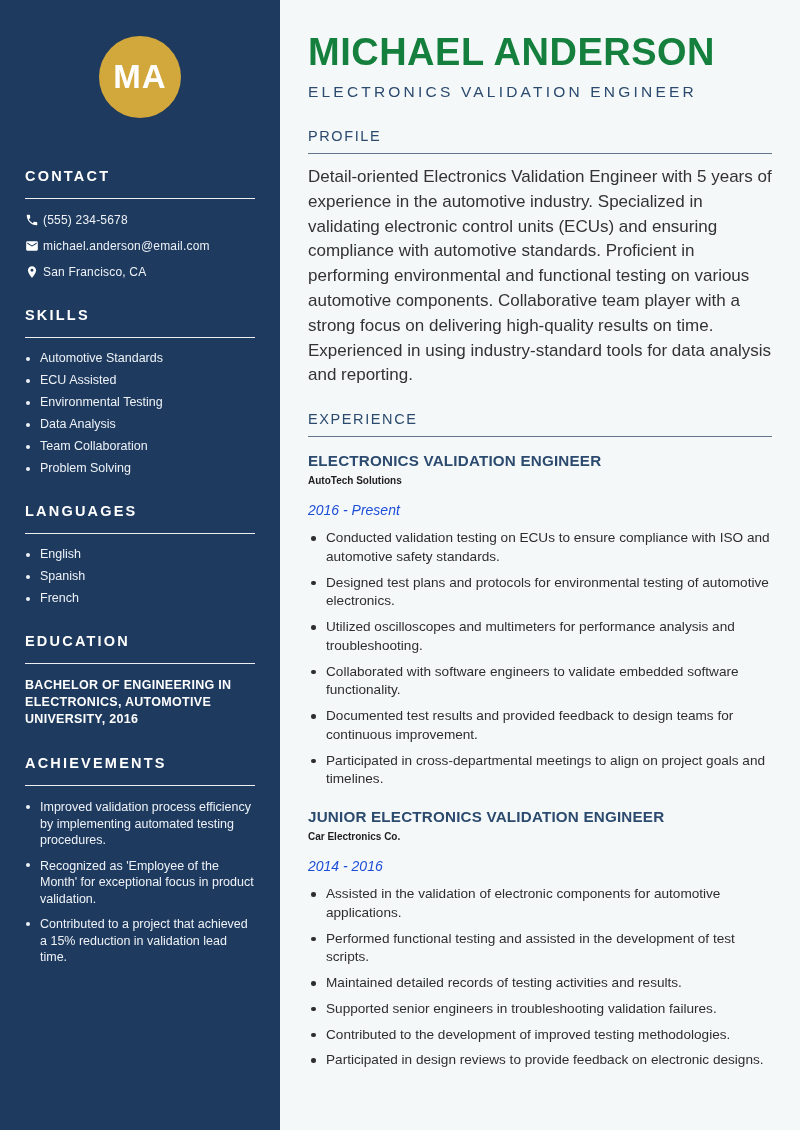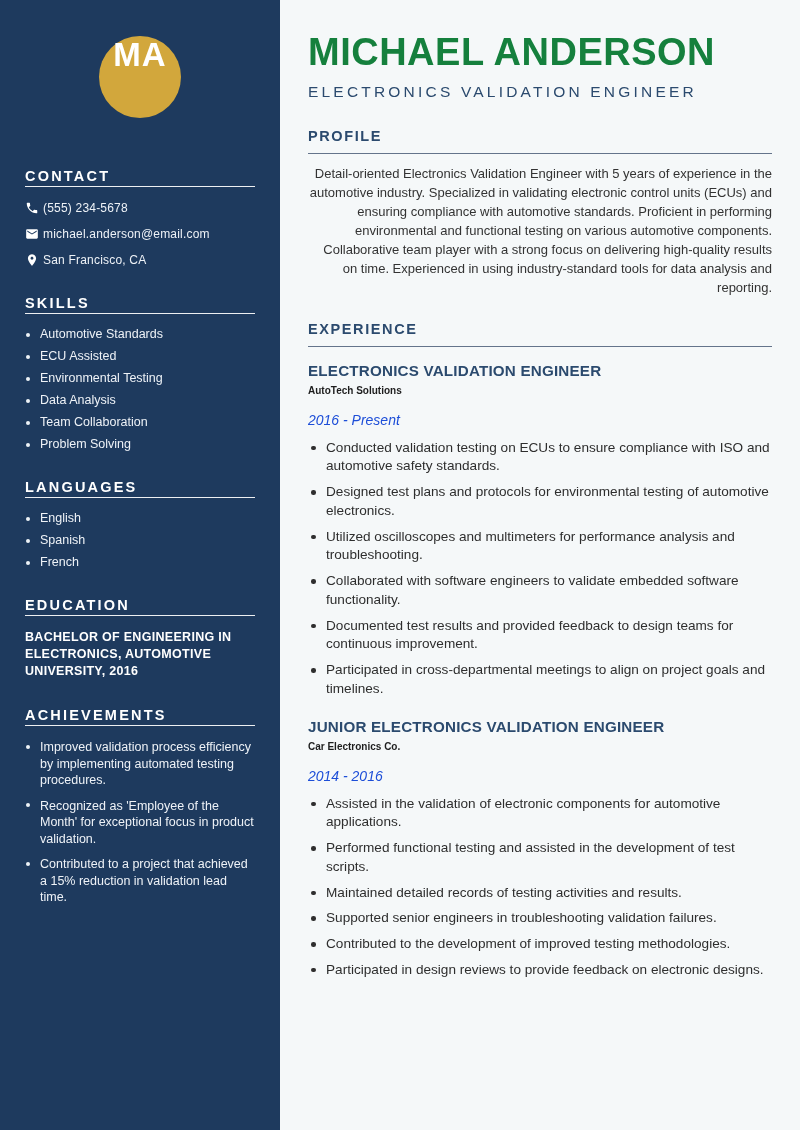--- a/index.html
+++ b/index.html
@@ -21,34 +21,34 @@
     flex: 0 0 280px;
     background: #1e3a5e;
     color: #ffffff;
     padding: 36px 25px 30px 25px;
   }
   .avatar {
     width: 82px; height: 82px;
     border-radius: 50%;
     background: #d2a73c;
     margin: 0 auto;
-    display: flex; justify-content: center;
+    display: flex; align-items: center; justify-content: center;
   }
   .avatar span {
     font-size: 33px;
     font-weight: bold;
     color: #ffffff;
     letter-spacing: 1px;
   }
   .sb-heading {
     font-size: 14.5px;
     font-weight: bold;
     letter-spacing: 2.2px;
     color: #ffffff;
-    padding-bottom: 2px;
+    padding-bottom: 14px;
     border-bottom: 1px solid rgba(255,255,255,0.92);
   }
   .sb-section-contact { margin-top: 50px; }
   .sb-section { margin-top: 27px; }
   .contact-list { margin-top: 13px; }
   .contact-item {
     display: flex;
     align-items: center;
     gap: 4px;
     margin-bottom: 10px;
@@ -103,34 +103,33 @@
   }
   .headline {
     margin-top: 10px;
     font-size: 15.5px;
     color: #2b4a6e;
     letter-spacing: 3.2px;
     font-weight: normal;
   }
   .m-heading {
     font-size: 14.5px;
-    font-weight: bold;
+    font-weight: normal;
     color: #2b4a6e;
     letter-spacing: 1.6px;
     padding-bottom: 9px;
     border-bottom: 1.5px solid #64748b;
   }
   .m-section-profile { margin-top: 27px; }
   .m-section-experience { margin-top: 23px; }
   .profile-text {
     margin-top: 11px;
-    font-size: 13px;
+    font-size: 17px;
     color: #333333;
     line-height: 1.46;
-    text-align: right;
   }
   .job { margin-top: 15px; }
   .job + .job { margin-top: 19px; }
   .job-title {
     font-size: 15.2px;
     font-weight: bold;
     color: #2b4a6e;
     letter-spacing: 0.2px;
   }
   .company {

